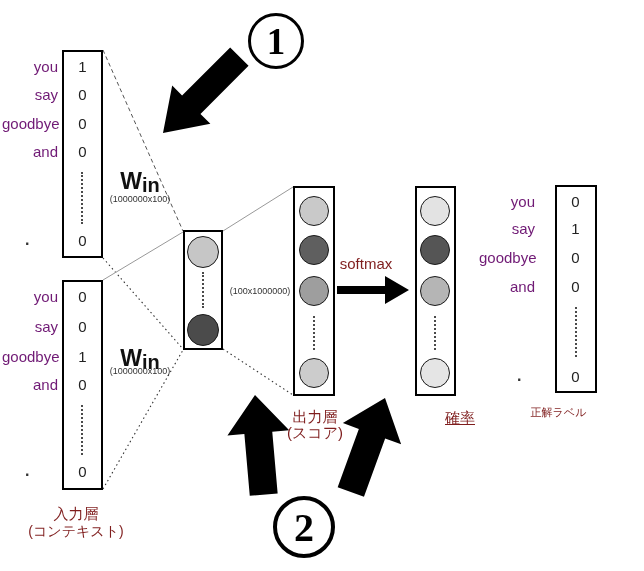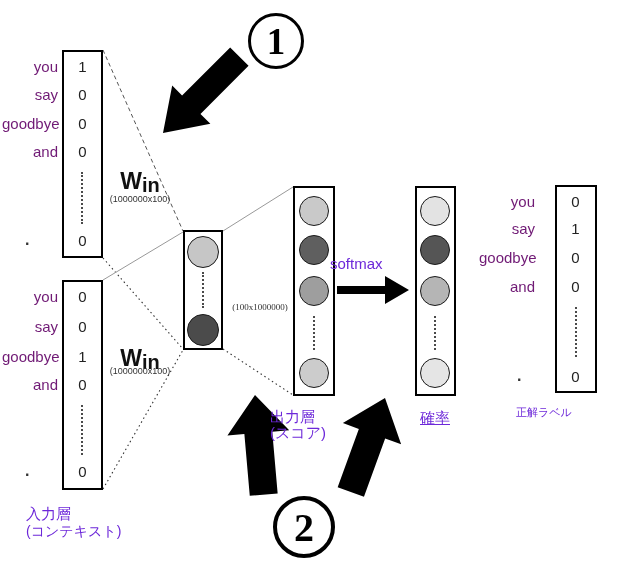--- a/index.html
+++ b/index.html
@@ -5,21 +5,21 @@
   html,body{margin:0;padding:0;background:#fff;}
   .canvas{position:relative;width:644px;height:571px;background:#ffffff;
           font-family:"Liberation Sans",sans-serif;color:#000;overflow:hidden;}
   .layer{position:absolute;left:0;top:0;width:644px;height:571px;}
   .vec-box{position:absolute;box-sizing:border-box;border:2px solid #000;background:transparent;z-index:2;}
   .row-word{position:absolute;width:56px;text-align:right;font-size:15px;line-height:20px;color:#701a75;z-index:3;}
   .row-val{position:absolute;width:41px;text-align:center;font-size:15px;line-height:20px;color:#222;z-index:3;}
   .vdots{position:absolute;width:0;border-left:2px dotted #4a4a4a;z-index:3;}
   .dotmark{position:absolute;font-size:16px;font-weight:bold;color:#333;z-index:3;}
   .circle{position:absolute;border-radius:50%;border:1.6px solid #1a1a1a;box-sizing:border-box;z-index:3;}
-  .jp{position:absolute;font-size:15px;text-align:left;white-space:nowrap;color:#6d28d9;z-index:3;}
+  .jp{position:absolute;font-size:15px;text-align:center;white-space:nowrap;color:#7f1d1d;z-index:3;}
   .wlabel{position:absolute;text-align:center;font-weight:bold;color:#111;z-index:3;}
   .wlabel .w{font-size:23px;}
   .wlabel .sub{font-size:20px;vertical-align:-3px;letter-spacing:0;}
   .wdims{position:absolute;text-align:center;font-size:9px;color:#333;z-index:3;}
   .step-circle{position:absolute;border-radius:50%;background:#fff;display:flex;align-items:center;justify-content:center;
                font-family:"Liberation Serif",serif;font-weight:bold;color:#000;z-index:4;}
   svg{display:block;}
 </style>
 </head>
 <body>
@@ -99,21 +99,21 @@
   <div class="wlabel" style="left:100px;top:345px;width:80px;">
     <span class="w">W</span><span class="sub">in</span>
   </div>
   <div class="wdims" style="left:95px;top:366px;width:90px;">(1000000x100)</div>
 
   <div class="vec-box" style="left:183px;top:230px;width:40px;height:120px;"></div>
   <div class="circle" style="left: 187px; top: 236px; width: 32px; height: 32px; background-color: rgb(198, 198, 198);"></div>
   <div class="vdots" style="left:202px;top:272px;height:36px;"></div>
   <div class="circle" style="left: 187px; top: 314px; width: 32px; height: 32px; background-color: rgb(75, 75, 75);"></div>
 
-  <div class="wdims" style="left:215px;top:302px;width:90px;font-family:Liberation Serif, serif;">(100x1000000)</div>
+  <div class="wdims" style="left:215px;top:286px;width:90px;">(100x1000000)</div>
 
   <div class="vec-box" style="left:293px;top:186px;width:42px;height:210px;"></div>
   <div class="circle" style="left: 299px; top: 196px; width: 30px; height: 30px; background-color: rgb(201, 201, 201);"></div>
   <div class="circle" style="left: 299px; top: 235px; width: 30px; height: 30px; background-color: rgb(95, 95, 95);"></div>
   <div class="circle" style="left: 299px; top: 276px; width: 30px; height: 30px; background-color: rgb(158, 158, 158);"></div>
   <div class="vdots" style="left:313px;top:316px;height:34px;"></div>
   <div class="circle" style="left: 299px; top: 358px; width: 30px; height: 30px; background-color: rgb(204, 204, 204);"></div>
   <div class="jp" style="left:270px;top:408px;width:90px;font-family:Liberation Serif, serif;">出力層</div>
   <div class="jp" style="left:270px;top:424px;width:90px;">(スコア)</div>
 

